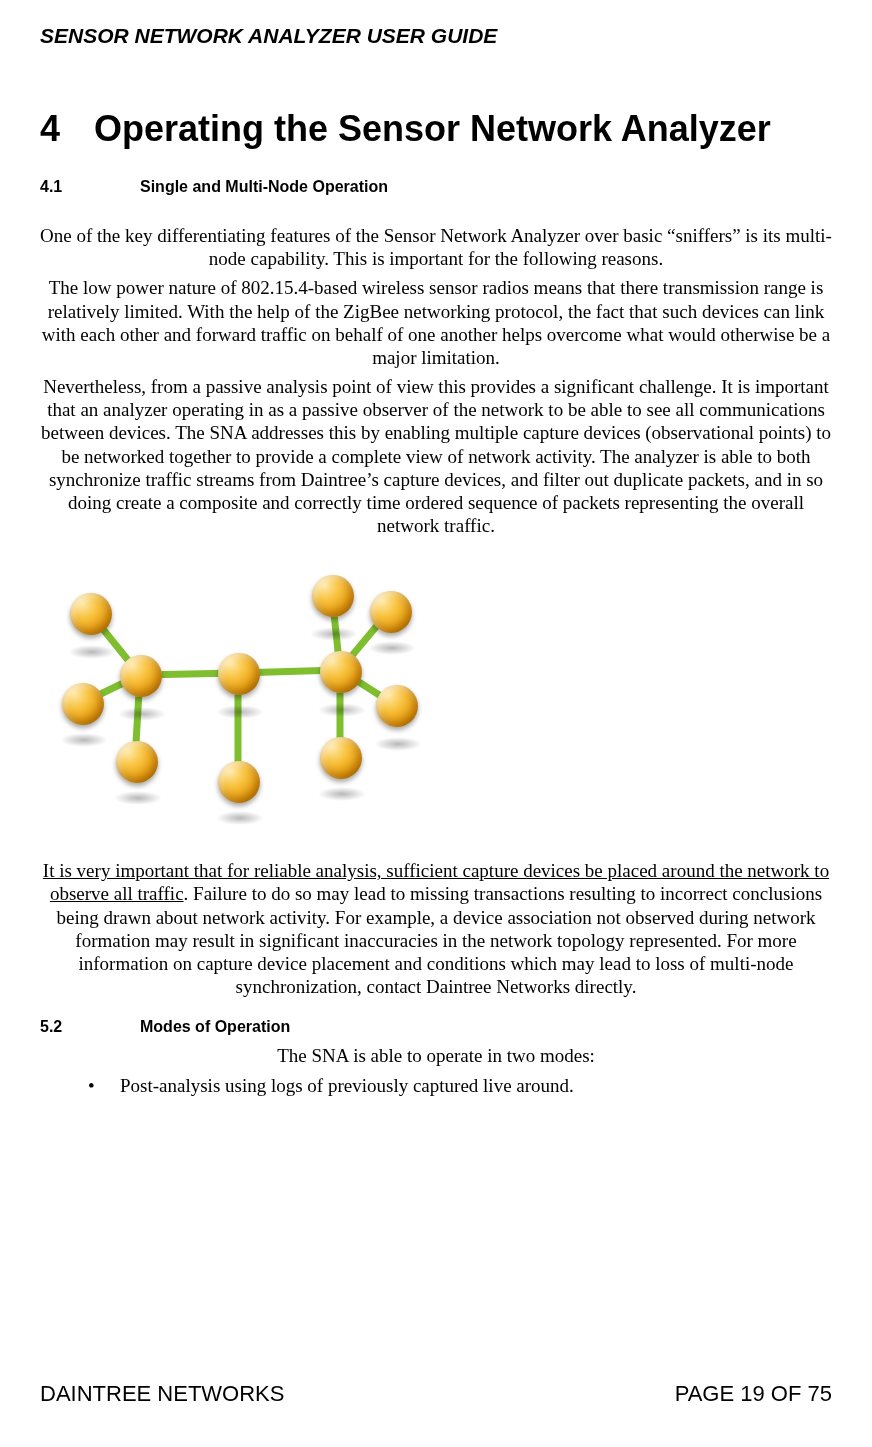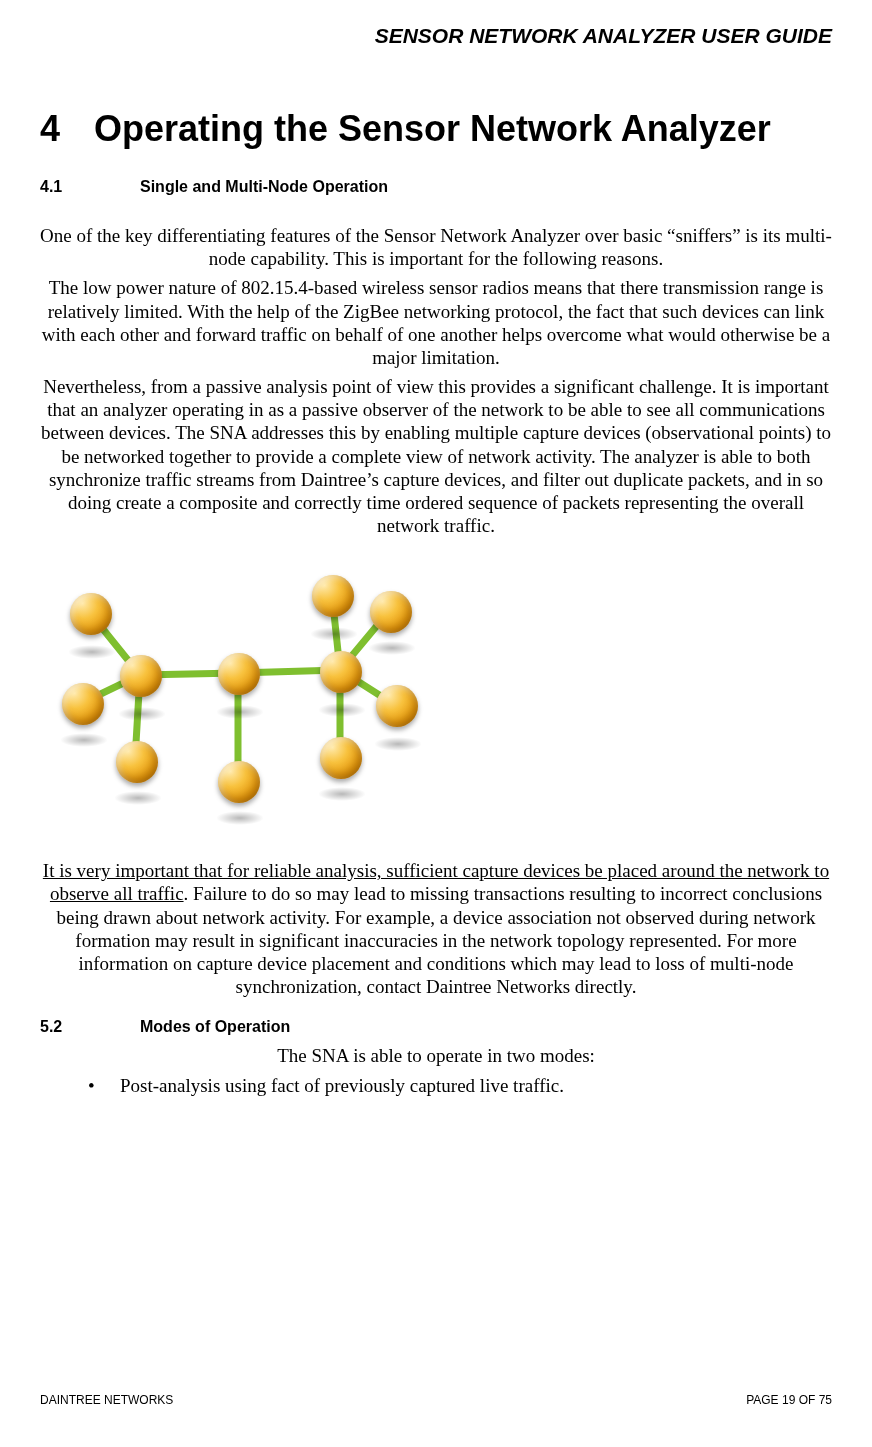--- a/index.html
+++ b/index.html
@@ -10,21 +10,21 @@
       font-family: 'Times New Roman', Times, serif;
       color: #000;
       position: relative;
       padding: 22px 40px 0 40px;
     }
     .running-header {
       font-family: Arial, Helvetica, sans-serif;
       font-weight: 700;
       font-style: italic;
       font-size: 21px;
-      text-align: right;
+      text-align: left;
       margin-bottom: 60px;
       margin-top: 2px;
     }
     h1.chapter {
       font-family: Arial, Helvetica, sans-serif;
       font-weight: 700;
       font-size: 36px;
       margin-bottom: 28px;
     }
     h1.chapter .num { display:inline-block; width: 54px; }
@@ -80,21 +80,21 @@
       background: radial-gradient(ellipse at center, rgba(0,0,0,0.28) 0%, rgba(0,0,0,0) 70%);
       border-radius:50%;
     }
     .footer {
       position: absolute;
       bottom: 40px;
       left: 40px; right: 40px;
       display: flex;
       justify-content: space-between;
       font-family: Arial, Helvetica, sans-serif;
-      font-size: 12px;
+      font-size: 22px;
     }
   </style>
 </head>
 <body>
 
 <div class="running-header">SENSOR NETWORK ANALYZER USER GUIDE</div>
 
 <h1 class="chapter">
   <span class="num">4</span><span>Operating the Sensor Network Analyzer</span>
 </h1>
@@ -157,19 +157,19 @@
   <span class="underline">It is very important that for reliable analysis, sufficient capture devices be placed around the network to observe all traffic</span><span>.  Failure to do so may lead to missing transactions resulting to incorrect conclusions being drawn about network activity.  For example, a device association not observed during network formation may result in significant inaccuracies in the network topology represented. For more information on capture device placement and conditions which may lead to loss of multi-node synchronization, contact Daintree Networks directly.</span>
 </p>
 
 <h2 class="section" style="margin-top:20px; margin-bottom:8px;">
   <span class="num">5.2</span><span>Modes of Operation</span>
 </h2>
 
 <p class="body">The SNA is able to operate in two modes:</p>
 
 <ul class="bullets">
-  <li>Post-analysis using fact of previously captured live traffic.</li>
+  <li>Post-analysis using logs of previously captured live around.</li>
 </ul>
 
 <div class="footer">
   <span>DAINTREE NETWORKS</span>
   <span>PAGE 19 OF 75</span>
 </div>
 
 </body></html>

